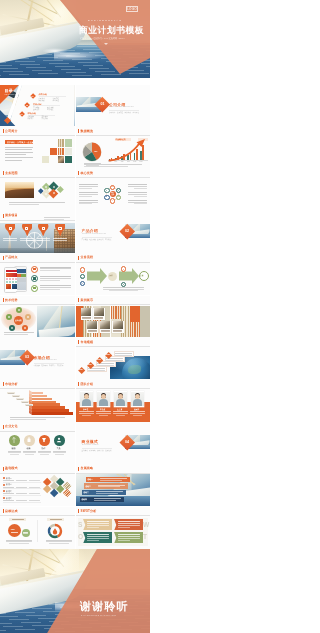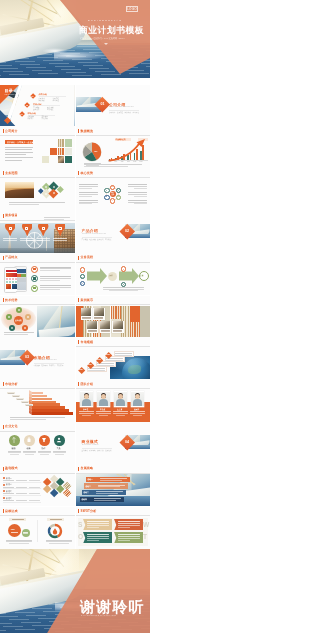--- a/index.html
+++ b/index.html
@@ -767,16 +767,16 @@
     <div class="abs" style="left:37px;top:-14px;width:42px;height:60px;background:linear-gradient(115deg,rgba(255,253,243,.86),rgba(248,240,218,.22));clip-path:polygon(100% 0,100% 100%,0 100%)"></div>
     <div class="abs" style="left:-22px;top:31px;width:114px;height:27px;background:linear-gradient(168deg,#ffffff 0%,#f6f7f3 30%,#dfe5e4 62%,#b5c3c6 88%,#8fa4ac 100%);border-radius:0 0 72px 18px;transform:rotate(-11deg)"></div>
     <div class="abs" style="left:-20px;top:31px;width:108px;height:2.2px;background:linear-gradient(90deg,#fffef8,#eae4ce);transform:rotate(-11deg)"></div>
     <div class="abs" style="left:0px;top:23px;width:45px;height:9px;background:linear-gradient(165deg,#f3ebd6,#ded4b7);transform:rotate(-11deg);border-radius:1px"></div>
     <div class="abs" style="left:55px;top:53px;width:58px;height:10px;background:radial-gradient(ellipse at 25% 40%,rgba(255,255,255,.8),rgba(255,255,255,0) 68%)"></div>
   </div>
   <svg class="abs" style="left:0;top:0" width="150" height="84.3" viewBox="0 0 150 84.3">
     <polygon points="97,0 150,0 150,84.3 47,84.3" fill="#D98567" opacity="0.93"></polygon>
     <polygon points="97,0 150,0 150,40 74,40" fill="#DE9476" opacity="0.45"></polygon>
   </svg>
-  <div class="abs nw b" style="left:80px;top:52px;font-size:15px;line-height:11px;color:#ffffff;letter-spacing:1.2px">谢谢聆听</div>
+  <div class="abs nw b" style="left:80px;top:52px;font-size:11px;line-height:11px;color:#ffffff;letter-spacing:1.2px">谢谢聆听</div>
   <div class="abs nw" style="left:81px;top:65.5px;font-size:2px;color:rgba(255,255,255,.75);letter-spacing:.1px">T H A N K S   F O R   W A T C H I N G</div>
 </div>
 </div>
 
 </body></html>

